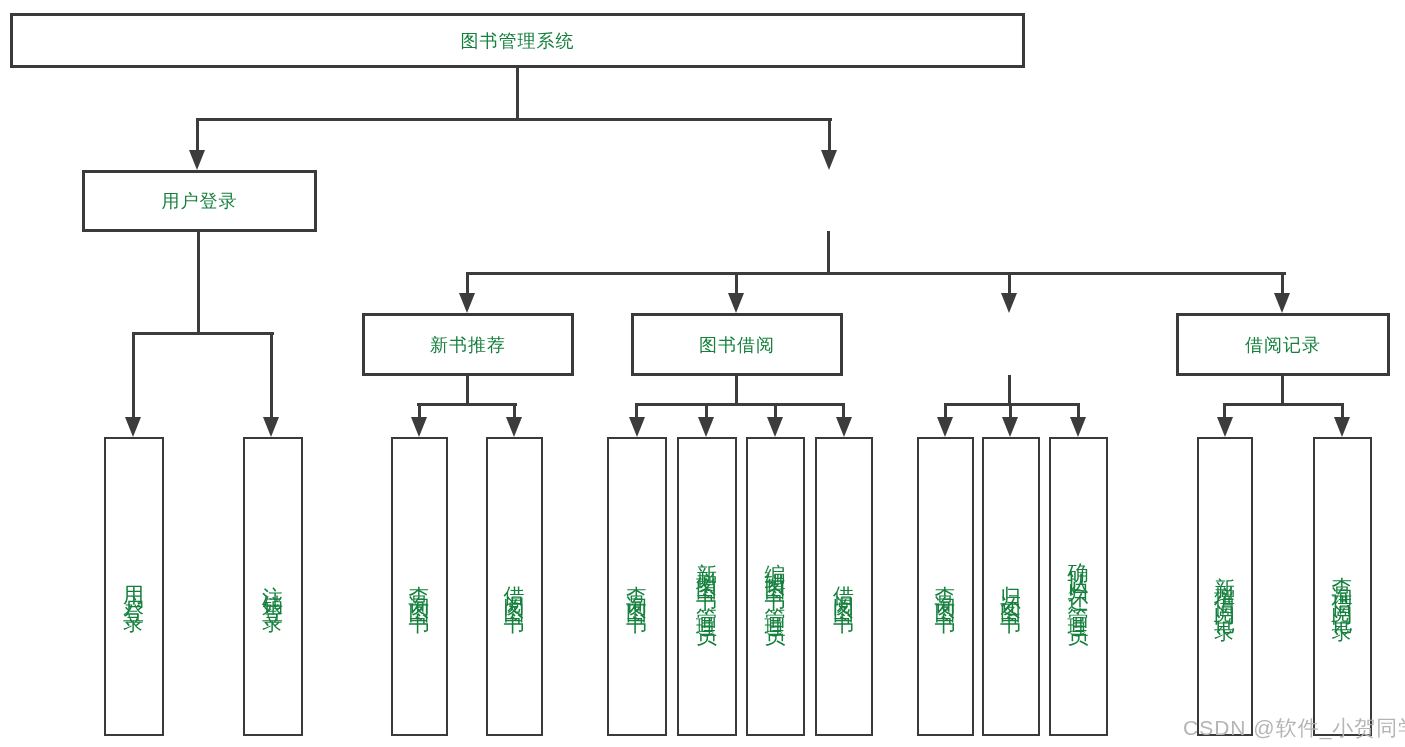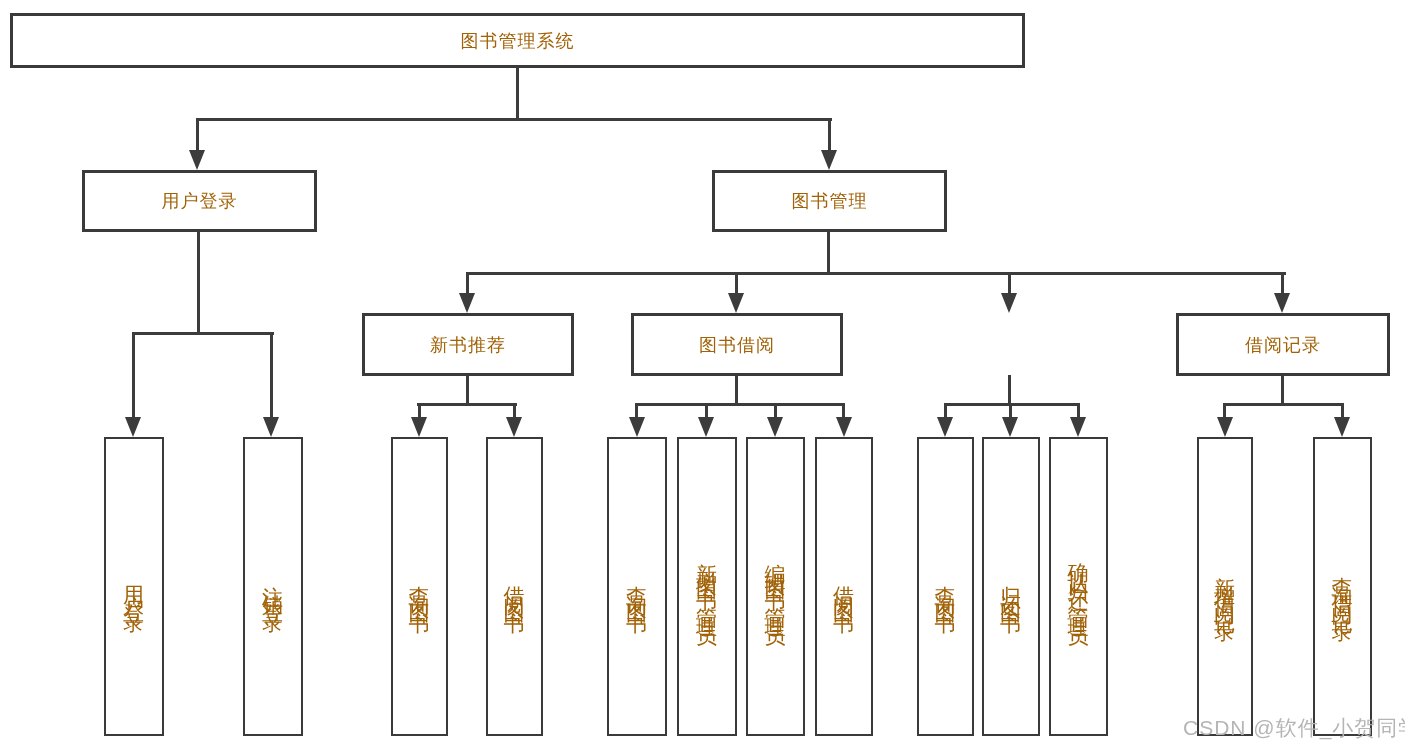--- a/index.html
+++ b/index.html
@@ -2,21 +2,21 @@
 <html><head>
 <meta charset="utf-8">
 <style>
   html,body{margin:0;padding:0;background:#ffffff;}
   .stage{
     position:relative;width:1405px;height:747px;background:#ffffff;overflow:hidden;
     font-family:"Liberation Sans", sans-serif;
   }
   .node{
     position:absolute;background:#ffffff;border:3px solid #3a3a3a;box-sizing:border-box;
-    display:flex;align-items:center;justify-content:center;color:#a16207;
+    display:flex;align-items:center;justify-content:center;color:#15803d;
   }
   .hbox{font-size:18px;letter-spacing:1px;}
   .vbox{border-width:2.5px;font-size:21px;}
   .vbox .vtxt{
     writing-mode:vertical-rl;text-orientation:mixed;letter-spacing:9px;line-height:1;
     display:block;
   }
   .ln{position:absolute;background:#3c3c3c;}
   .arrow{
     position:absolute;width:0;height:0;
@@ -39,23 +39,20 @@
 
   <div class="ln" style="left:516px;top:67px;width:3px;height:54px"></div>
   <div class="ln" style="left:196px;top:118px;width:636px;height:3px"></div>
   <div class="ln" style="left:196px;top:118px;width:3px;height:34px"></div>
   <div class="arrow" style="left:189px;top:150px"></div>
   <div class="ln" style="left:828px;top:118px;width:3px;height:34px"></div>
   <div class="arrow" style="left:821px;top:150px"></div>
 
   <div class="node hbox" style="left:82px;top:170px;width:235px;height:62px">
     <span>用户登录</span>
-  </div>
-  <div class="node hbox" style="left:712px;top:170px;width:235px;height:62px">
-    <span>图书管理</span>
   </div>
 
   <div class="ln" style="left:197px;top:231px;width:3px;height:104px"></div>
   <div class="ln" style="left:132px;top:332px;width:142px;height:3px"></div>
   <div class="ln" style="left:132px;top:332px;width:3px;height:87px"></div>
   <div class="arrow" style="left:125px;top:417px"></div>
   <div class="ln" style="left:270px;top:332px;width:3px;height:87px"></div>
   <div class="arrow" style="left:263px;top:417px"></div>
 
   <div class="ln" style="left:827px;top:231px;width:3px;height:44px"></div>

